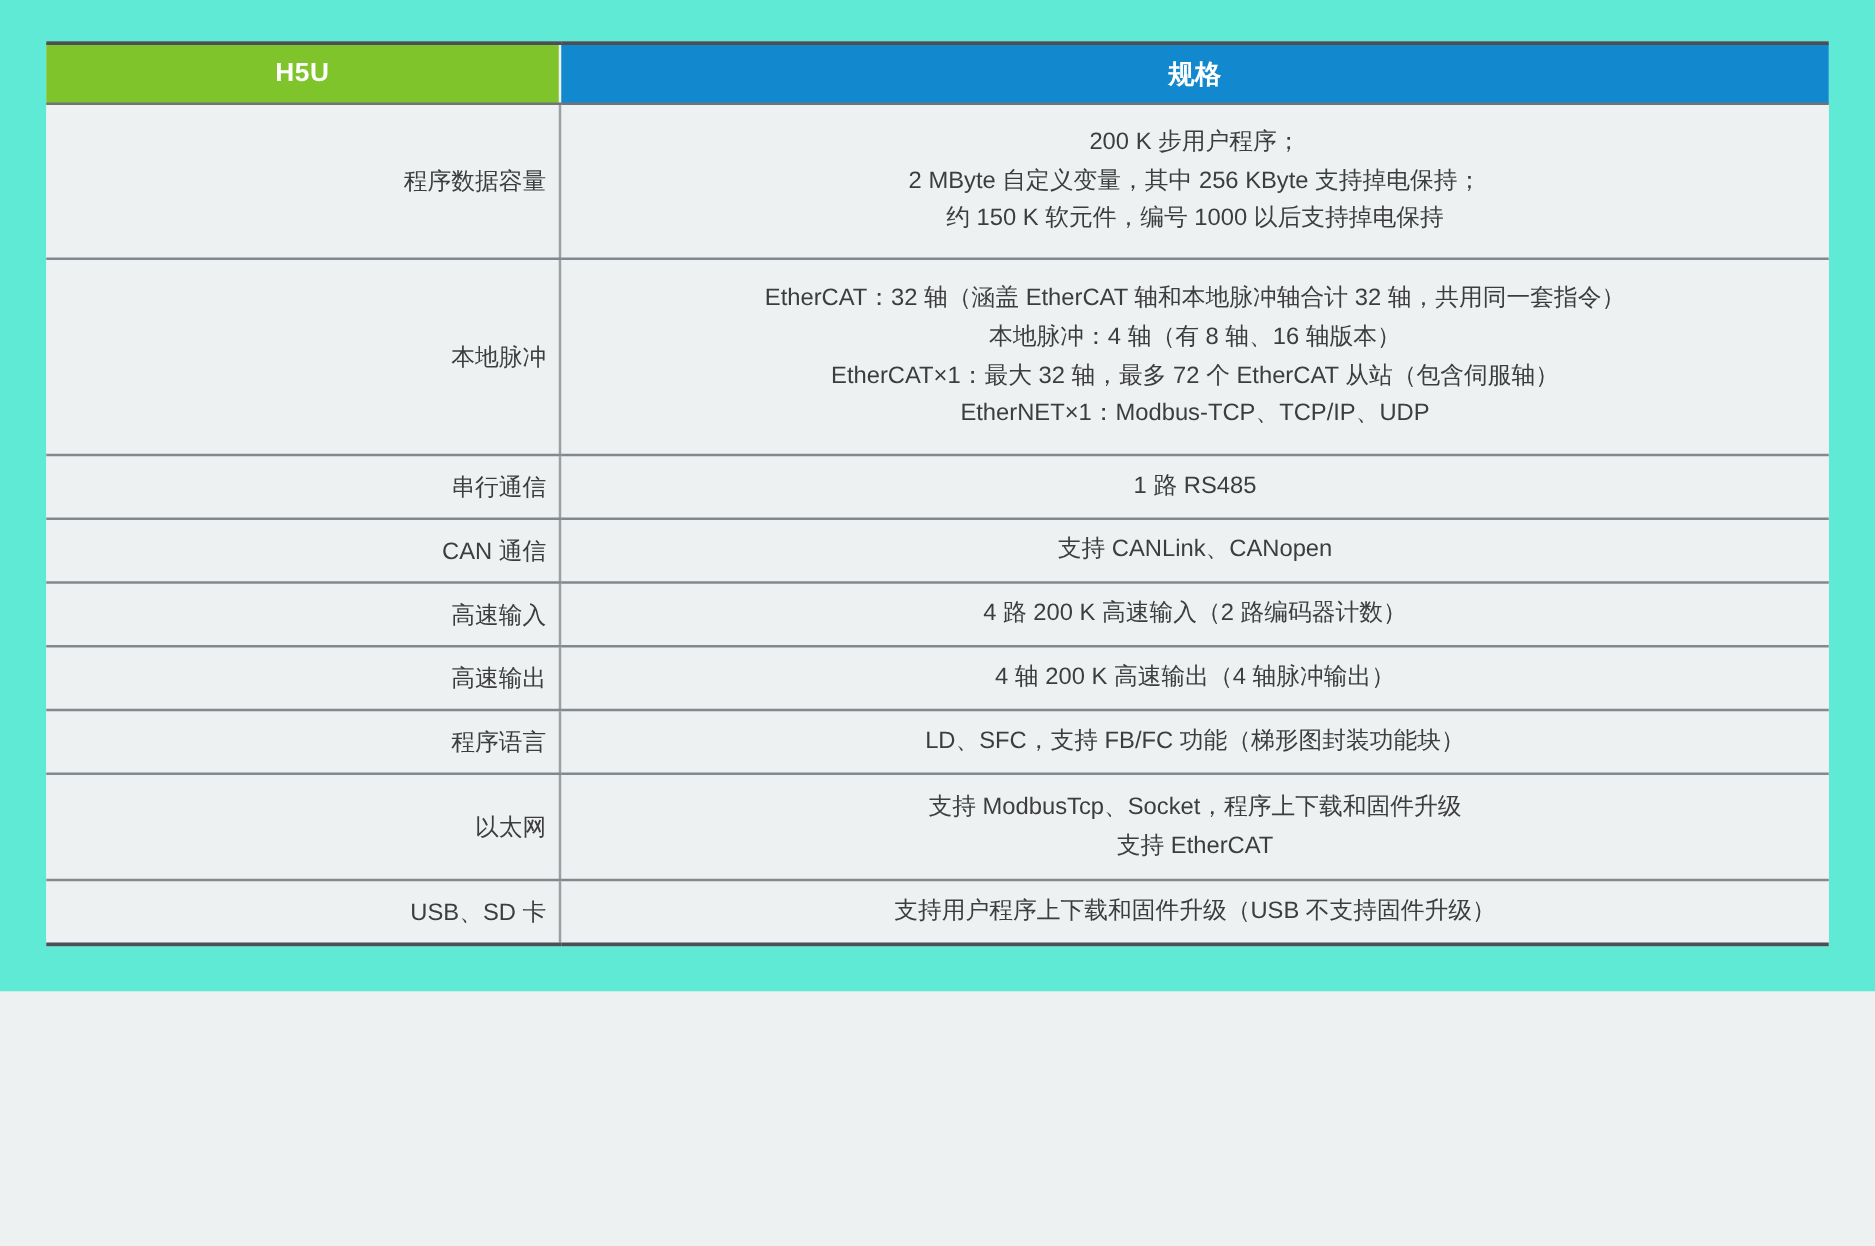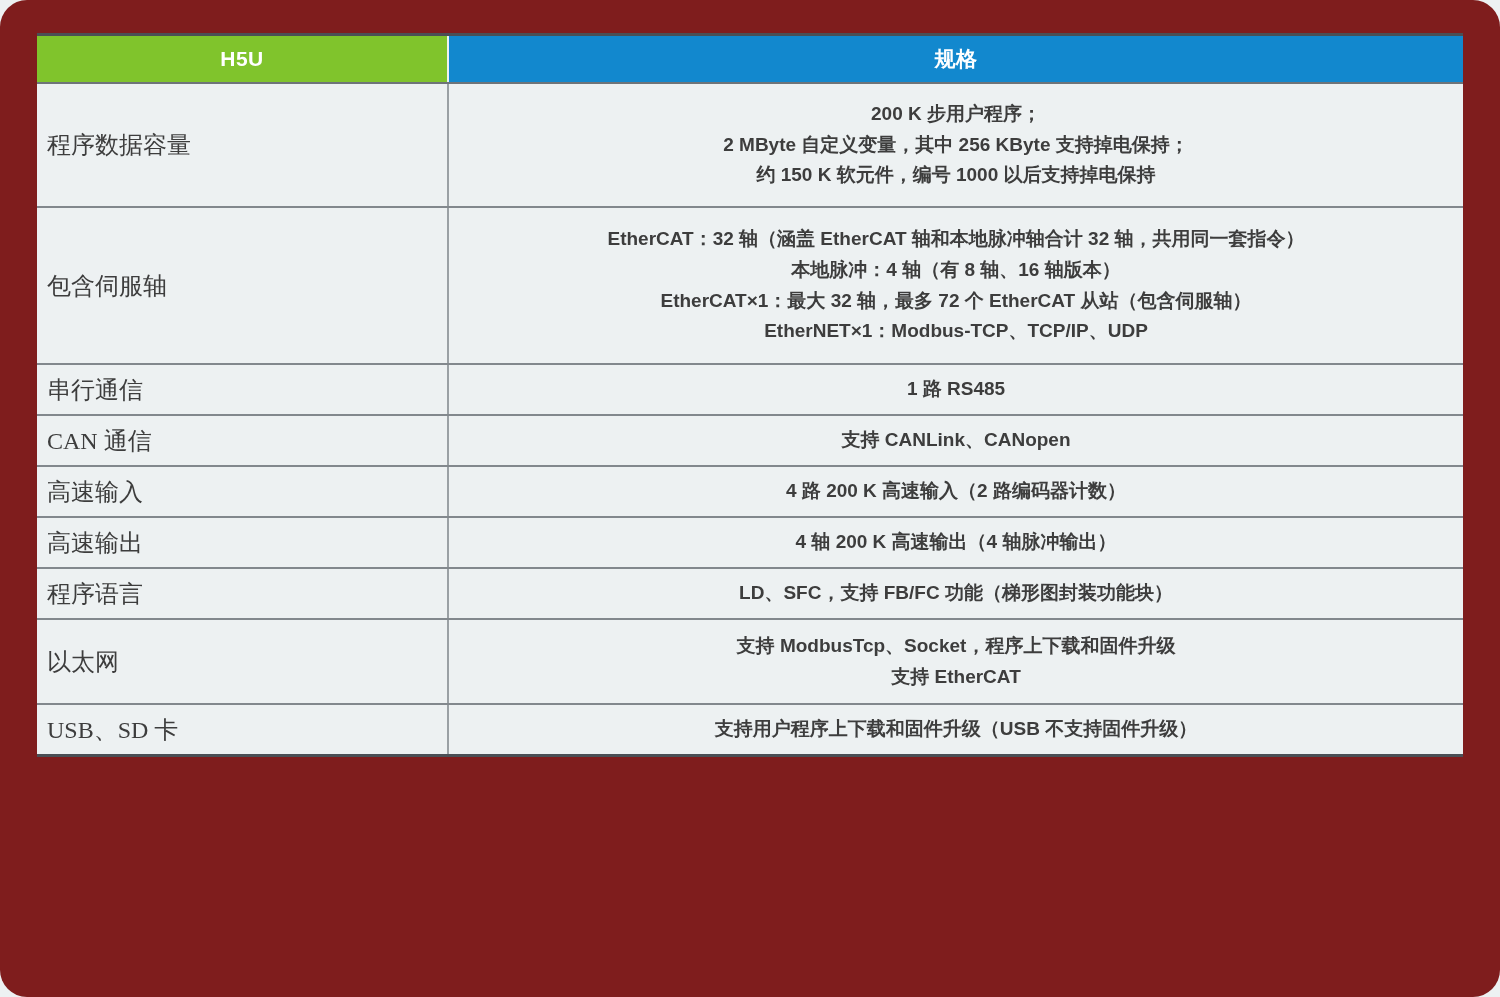--- a/index.html
+++ b/index.html
@@ -11,23 +11,22 @@
     height: 997px;
     background: #edf1f2;
     font-family: "Liberation Sans", "DejaVu Sans", sans-serif;
     color: #3b3b3b;
     overflow: hidden;
   }
 
   .page {
     position: relative;
     width: 1500px;
-    height: 997px;
-    background: #7f1d1d;
-    border-radius: 27px;
+    height: 793px;
+    background: #5eead4;
   }
 
   .spec-table {
     position: absolute;
     left: 37px;
     top: 33px;
     width: 1426px;
     border-collapse: collapse;
     table-layout: fixed;
     background: #edf1f2;
@@ -62,40 +61,38 @@
     background: #edf1f2;
     border-bottom: 2px solid #82888d;
     vertical-align: middle;
     padding: 0;
   }
   tbody tr:last-child td {
     border-bottom: 3px solid #4a4f55;
   }
 
   td.cell-label {
-    text-align: left;
-    font-size: 24px;
+    text-align: right;
+    font-size: 19px;
     color: #3d3d3d;
     border-right: 2px solid #9aa0a4;
     padding: 0 10px;
-    font-family: Liberation Serif, serif;
   }
 
   td.cell-value {
     text-align: center;
     font-size: 19px;
     color: #3d3d3d;
     padding: 0 14px;
   }
 
   .value-line {
     display: block;
     line-height: 1.62;
     white-space: nowrap;
-    font-weight: bold;
   }
 
   
   tr.r-h1 td { height: 122px; }
   tr.r-h2 td { height: 155px; }
   tr.r-h3 td { height: 49px; }
   tr.r-h4 td { height: 81px; }
   tr.r-h5 td { height: 83px; }
   tr.r-h6 td { height: 90px; }
 </style>
@@ -122,21 +119,21 @@
       <tr class="r-h1">
         <td class="cell-label">程序数据容量</td>
         <td class="cell-value">
           <span class="value-line">200 K 步用户程序；</span>
           <span class="value-line">2 MByte 自定义变量，其中 256 KByte 支持掉电保持；</span>
           <span class="value-line">约 150 K 软元件，编号 1000 以后支持掉电保持</span>
         </td>
       </tr>
 
       <tr class="r-h2">
-        <td class="cell-label">包含伺服轴</td>
+        <td class="cell-label">本地脉冲</td>
         <td class="cell-value">
           <span class="value-line">EtherCAT：32 轴（涵盖 EtherCAT 轴和本地脉冲轴合计 32 轴，共用同一套指令）</span>
           <span class="value-line">本地脉冲：4 轴（有 8 轴、16 轴版本）</span>
           <span class="value-line">EtherCAT×1：最大 32 轴，最多 72 个 EtherCAT 从站（包含伺服轴）</span>
           <span class="value-line">EtherNET×1：Modbus-TCP、TCP/IP、UDP</span>
         </td>
       </tr>
 
       <tr class="r-h3">
         <td class="cell-label">串行通信</td>

